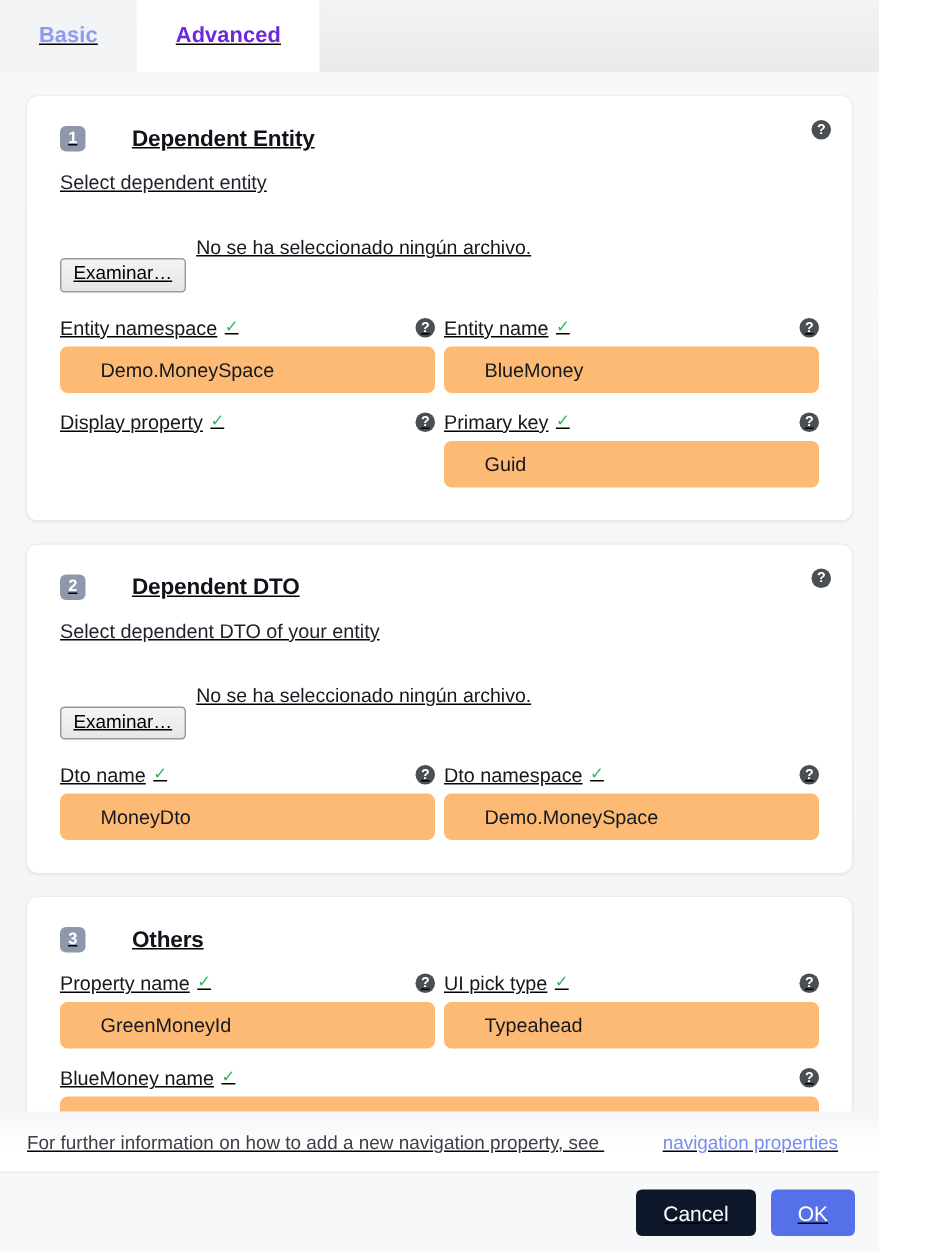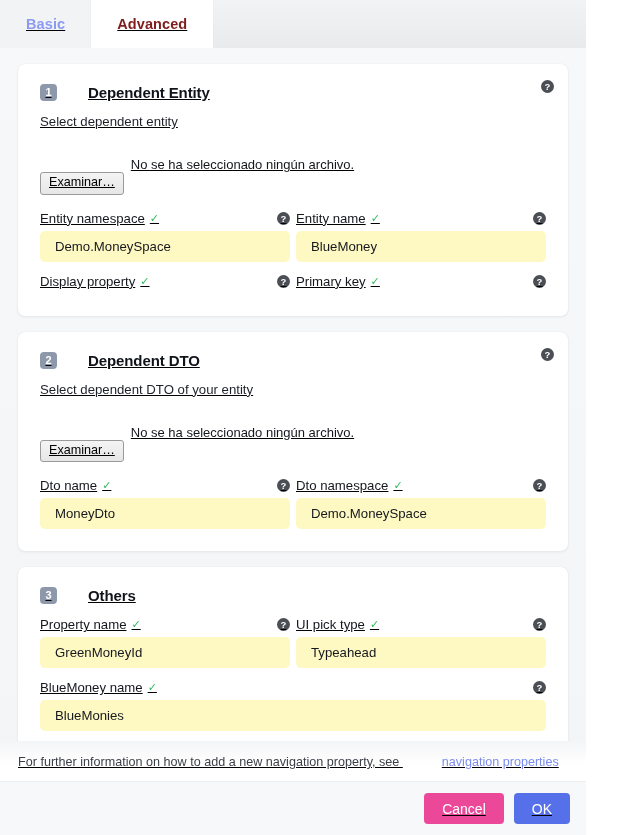--- a/index.html
+++ b/index.html
@@ -40,21 +40,21 @@
     letter-spacing: .1px;
     color: #7b8cf0;
     cursor: pointer;
     background: transparent;
     border: none;
     font-family: "Liberation Sans", sans-serif;
   }
   .tab.inactive { background: #f2f3f4; color: #8b9af2; }
   .tab.active {
     background: #ffffff;
-    color: #7f1d1d;
+    color: #6d28d9;
     box-shadow: 0 -1px 2px rgba(0,0,0,0.04);
   }
 
   
   .body {
     flex: 1 1 auto;
     background: linear-gradient(#f7f8f9, #f4f5f7);
     padding: 16px 18px 0 18px;
     overflow: hidden;
     position: relative;
@@ -169,24 +169,24 @@
     color: #2eb85c;
     font-size: 11px;
     line-height: 1;
     flex: 0 0 auto;
   }
   .spacer { flex: 1 1 auto; }
 
   .input {
     width: 100%;
     height: 31px;
-    background: #fef9c3;
+    background: #fdba74;
     border: none;
     border-radius: 5px;
-    padding: 0 15px;
+    padding: 0 27px;
     font-family: "Liberation Sans", sans-serif;
     font-size: 13.2px;
     color: #15181e;
     outline: none;
   }
 
   
   .note {
     padding: 14px 18px 12px 18px;
     font-size: 12.6px;
@@ -217,21 +217,21 @@
     font-family: "Liberation Sans", sans-serif;
     font-size: 14px;
     font-weight: normal;
     color: #ffffff;
     border: none;
     border-radius: 4px;
     height: 31px;
     cursor: pointer;
     padding: 0 18px;
   }
-  .btn-cancel { background: #ec4899; min-width: 76px; }
+  .btn-cancel { background: #0f172a; min-width: 76px; }
   .btn-ok { background: #5570e8; min-width: 52px; }
 </style>
 </head>
 <body>
 
 <div class="app">
 
   <div class="tabstrip">
     <button class="tab inactive">Basic</button>
     <button class="tab active">Advanced</button>
@@ -286,20 +286,21 @@
             <span class="help-icon">?</span>
           </div>
         </div>
         <div class="field">
           <div class="field-label-line">
             <span class="field-label">Primary key</span>
             <span class="check">✓</span>
             <span class="spacer"></span>
             <span class="help-icon">?</span>
           </div>
+          <input class="input" value="Guid" style="">
         </div>
       </div>
     </div>
 
     <div class="card">
       <div class="card-help">
         <span class="help-icon">?</span>
       </div>
 
       <div class="section-head">

